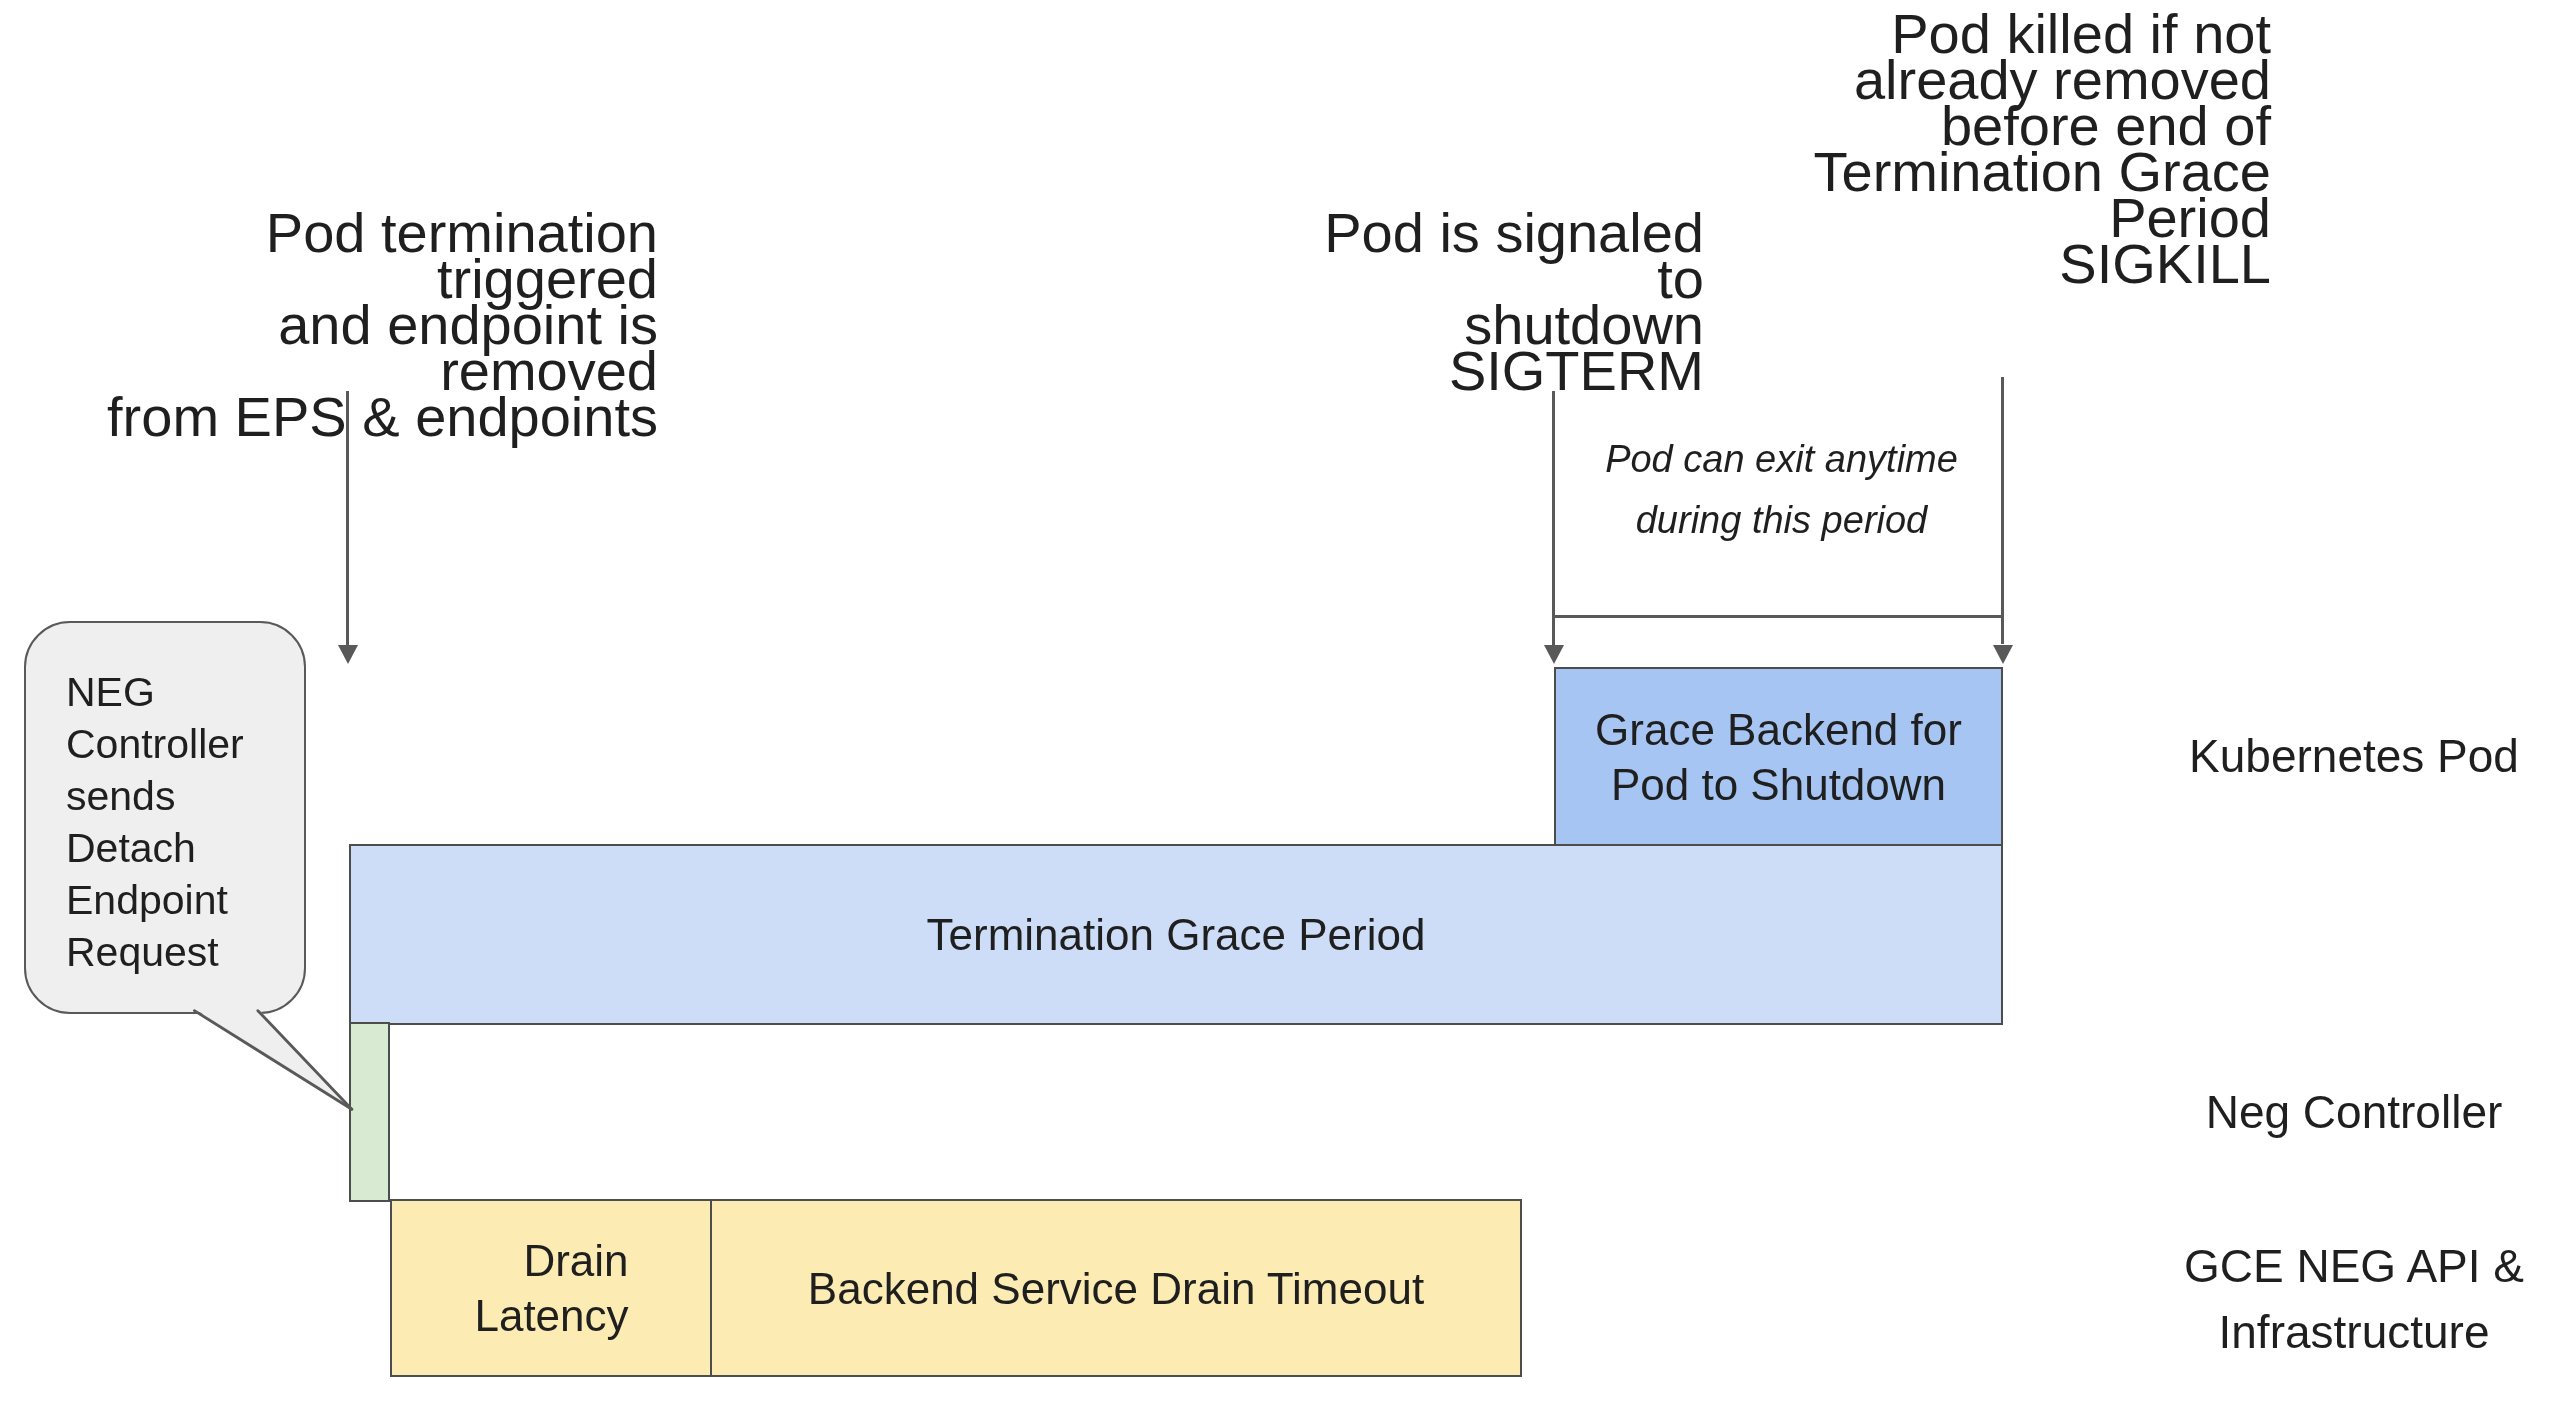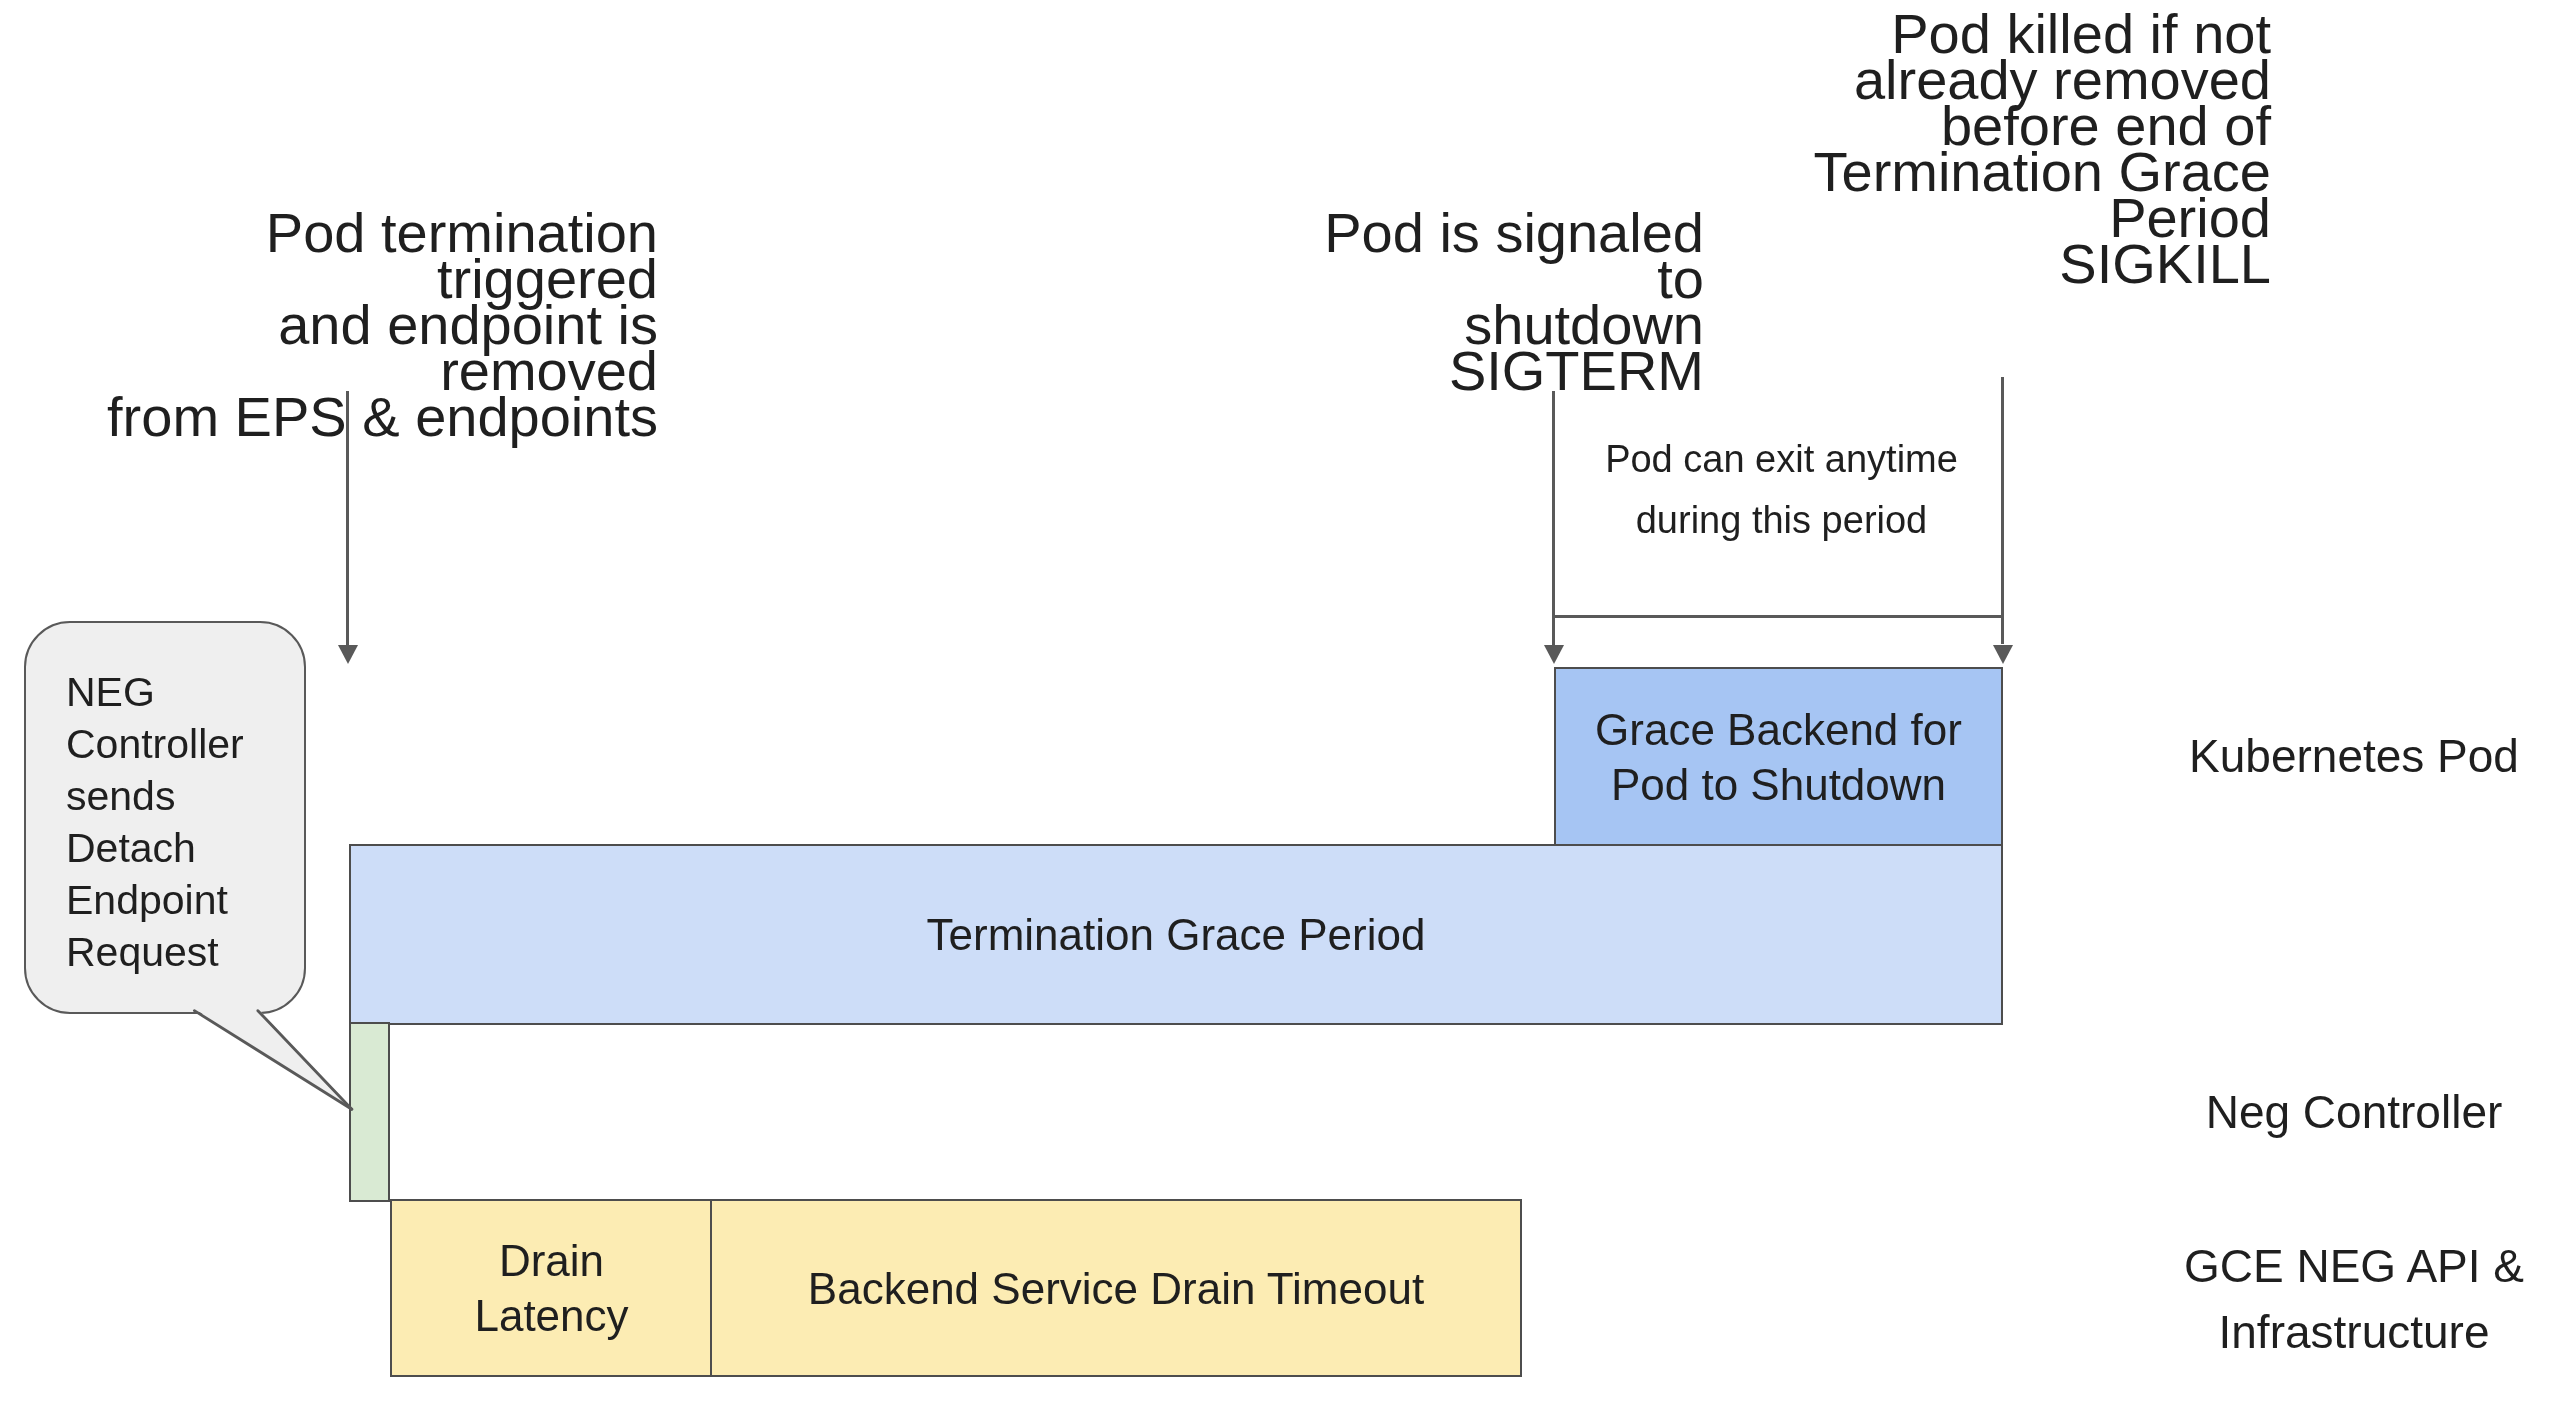--- a/index.html
+++ b/index.html
@@ -10,21 +10,21 @@
     font-family:"Liberation Sans","DejaVu Sans",sans-serif;
     color:var(--c-text,#1f1f1f);
     overflow:hidden;
   }
   .abs{position:absolute;box-sizing:border-box;}
   .pre{white-space:pre-line;}
   .annotation{
     font-size:56px;line-height:46px;text-align:right;
     color:var(--c-text,#1f1f1f);
   }
-  .note{font-size:38px;line-height:61px;text-align:center;}
+  .note{font-size:38px;line-height:61px;text-align:center;font-style:italic;}
   .vline{width:2.8px;background:var(--c-line,#595959);}
   .hline{height:2.8px;background:var(--c-line,#595959);}
   .arrowhead{
     width:0;height:0;
     border-left:10.4px solid transparent;
     border-right:10.4px solid transparent;
     border-top:19px solid var(--c-line,#595959);
   }
   .bar{
     border:2.8px solid var(--c-border,#4d4d4d);
@@ -84,21 +84,21 @@
     <span class="pre">Grace Backend for
 Pod to Shutdown</span>
   </div>
 
   <div class="abs bar bar-tgp" style="left:349px;top:844px;width:1654px;height:181px;">
     <span class="pre">Termination Grace Period</span>
   </div>
 
   <div class="abs bar bar-green" style="left:349px;top:1022px;width:41px;height:180px;"></div>
 
-  <div class="abs bar bar-yellow" style="left:390px;top:1199px;width:323px;height:178px;">
+  <div class="abs bar bar-yellow" style="left:390px;top:1199px;width:323px;height:178px;text-align:right;">
     <span class="pre">Drain
 Latency</span>
   </div>
 
   <div class="abs bar bar-yellow" style="left:710px;top:1199px;width:812px;height:178px;">
     <span class="pre">Backend Service Drain Timeout</span>
   </div>
 
   <div class="abs lane-label pre" style="left:2136px;top:723px;width:436px;">Kubernetes Pod</div>
 

